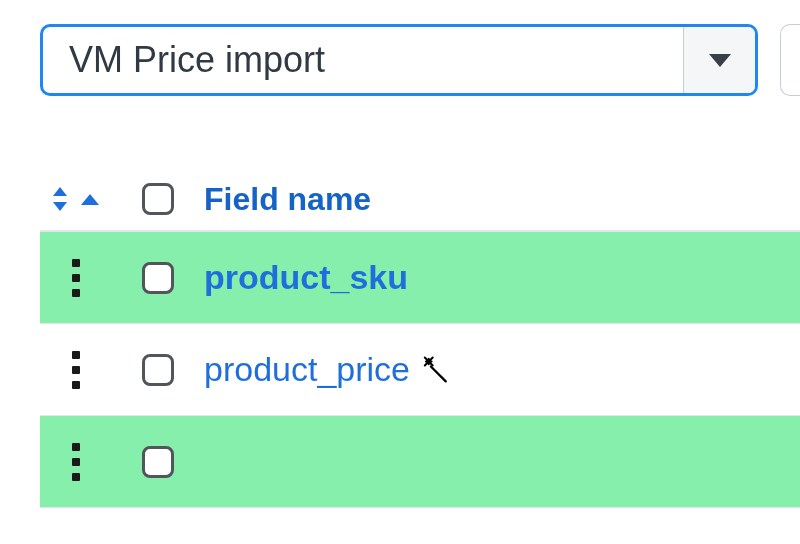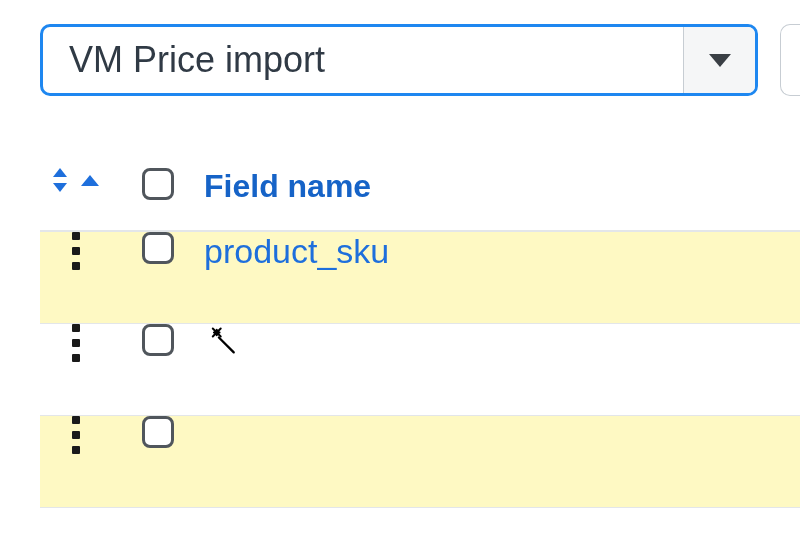--- a/index.html
+++ b/index.html
@@ -39,24 +39,24 @@
     margin-left: 22px;
     width: 20px; height: 72px;
     border: 1px solid #c7cdd3;
     border-top-left-radius: 10px;
     border-bottom-left-radius: 10px;
     border-right: none;
   }
 
   
   .table { position: absolute; top: 168px; left: 40px; right: 0; }
-  .row { display: flex; align-items: flex-start; height: 92px; border-bottom: 1px solid #e3e6e9; }
+  .row { display: flex; align-items: center; height: 92px; border-bottom: 1px solid #e3e6e9; }
   .header-row { height: 64px; border-top: none; border-bottom: 2px solid #e3e6e9; }
   .header-row .col-field { color: #1663c7; font-weight: 600; font-size: 32px; }
-  .data-row.odd { background: #fef9c3; }
+  .data-row.odd { background: #86efac; font-weight: bold; }
   .data-row .col-field { color: #1e6fdc; font-size: 34px; }
 
   .col-sort { flex: 0 0 72px; display: flex; align-items: center; justify-content: center; gap: 14px; }
   .col-drag { flex: 0 0 72px; display: flex; align-items: center; justify-content: center; }
   .col-check { flex: 0 0 92px; display: flex; align-items: center; justify-content: center; }
   .col-field { flex: 1 1 auto; display: flex; align-items: center; gap: 6px; }
 
   
   .sort-both { position: relative; width: 14px; height: 24px; }
   .sort-both::before, .sort-both::after { content: ""; position: absolute; left: 0; width: 0; height: 0; border-left: 7px solid transparent; border-right: 7px solid transparent; }
@@ -123,20 +123,21 @@
         <div class="drag-handle">
             <span></span>
             <span></span>
             <span></span>
           </div>
       </div>
       <div class="col-check">
         <div class="checkbox"></div>
       </div>
       <div class="col-field">
+        <a href="#" style="text-decoration:none;color:inherit;">product_price</a>
         <svg class="wand" viewBox="0 0 24 24">
           <g stroke="#000" stroke-width="1.6" fill="none" stroke-linecap="round" stroke-linejoin="round">
             <path d="M9 4 L9 8 M7 6 L11 6 M6.2 3.2 L11.8 8.8 M6.2 8.8 L11.8 3.2" stroke-width="1.4"></path>
             <path d="M10.5 9.5 L21 20"></path>
           </g>
         </svg>
       </div>
     </div>
 
     <div class="row data-row odd">

